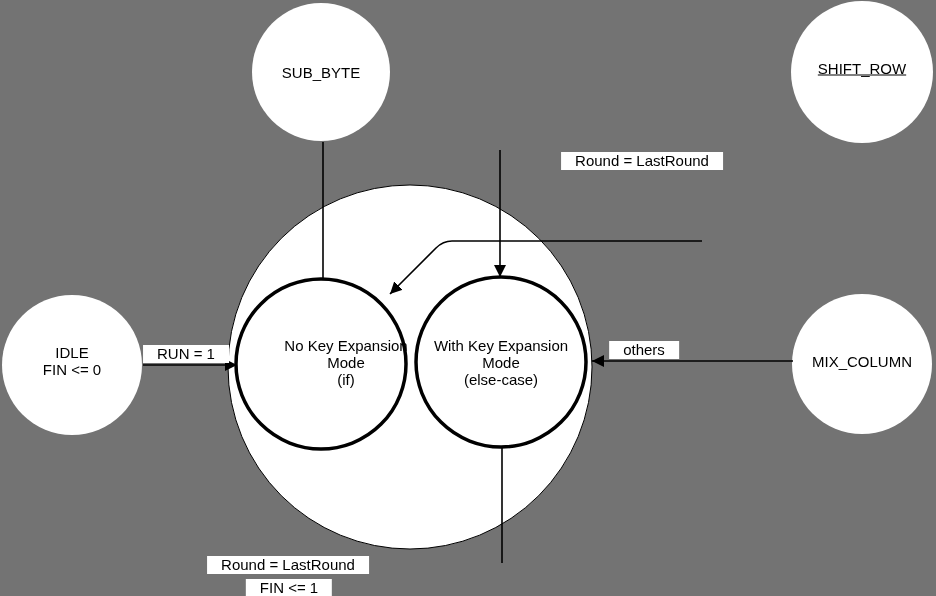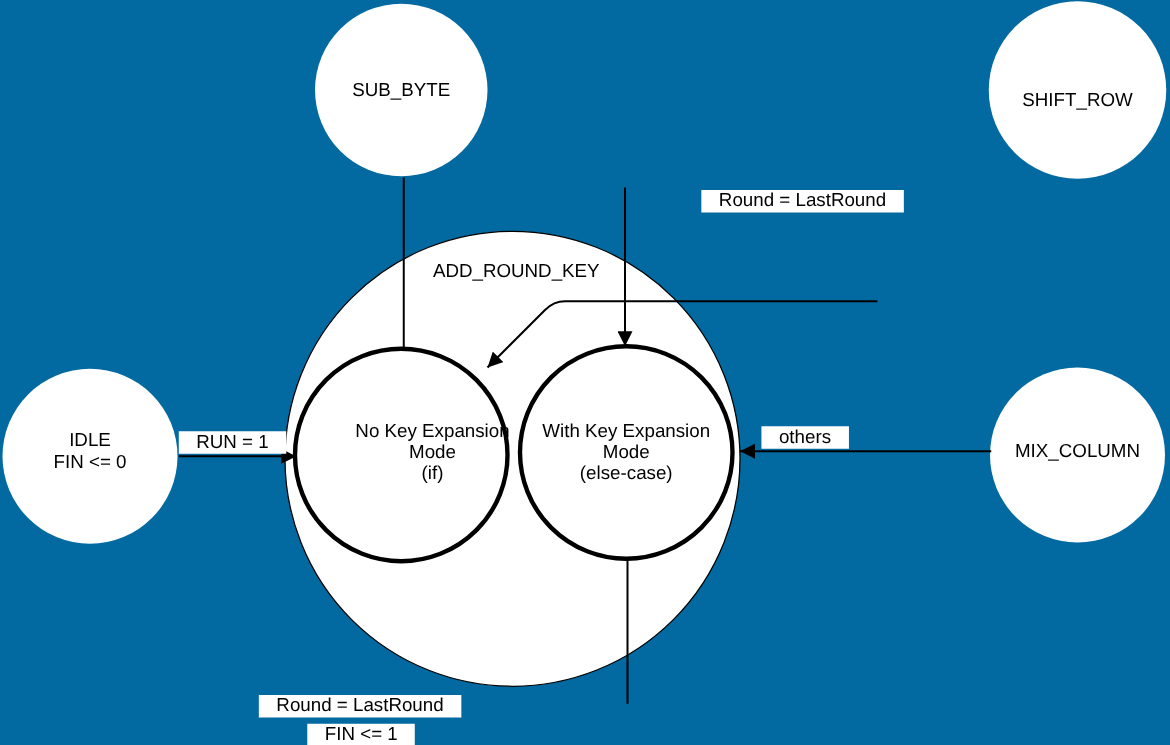--- a/index.html
+++ b/index.html
@@ -4,21 +4,21 @@
 <style>
   html, body {
     margin: 0;
     padding: 0;
     background: #000000;
   }
   .stage {
     position: relative;
     width: 936px;
     height: 596px;
-    background: #0369a1;
+    background: #737373;
     overflow: hidden;
     font-family: "Liberation Sans", "DejaVu Sans", sans-serif;
   }
   .stage svg {
     position: absolute;
     left: 0;
     top: 0;
   }
   .node-label {
     position: absolute;
@@ -67,28 +67,27 @@
     <path d="M793,361 L592,361" fill="none" stroke="#000000" stroke-width="1.6" marker-end="url(#arrow)"></path>
     <path d="M143,365 L237,365" fill="none" stroke="#000000" stroke-width="1.6" marker-end="url(#arrow)"></path>
     <path d="M502,446 L502,563" fill="none" stroke="#000000" stroke-width="1.6"></path>
 
     <circle cx="321" cy="364" r="85" fill="#ffffff" stroke="#000000" stroke-width="3.5"></circle>
     <circle cx="501" cy="362" r="85" fill="#ffffff" stroke="#000000" stroke-width="3.5"></circle>
   </svg>
 
   <div class="node-label" style="left:321px; top:72px;">SUB_BYTE</div>
 
-  <div class="node-label" style="left:862px; top:80px;">SHIFT_ROW</div>
+  <div class="node-label" style="left:862px; top:68px;text-decoration:underline;">SHIFT_ROW</div>
 
   <div class="node-label" style="left:72px; top:361px;">IDLE
 FIN &lt;= 0</div>
 
   <div class="node-label" style="left:862px; top:361px;">MIX_COLUMN</div>
 
-  <div class="node-label" style="left:413px; top:217px;">ADD_ROUND_KEY</div>
 
   <div class="node-label" style="left:321px; top:362px;margin-left:25px;">No Key Expansion
 Mode
 (if)</div>
 
   <div class="node-label" style="left:501px; top:362px;">With Key Expansion
 Mode
 (else-case)</div>
 
   <div class="edge-label" style="left:186px; top:354px;">RUN = 1</div>

